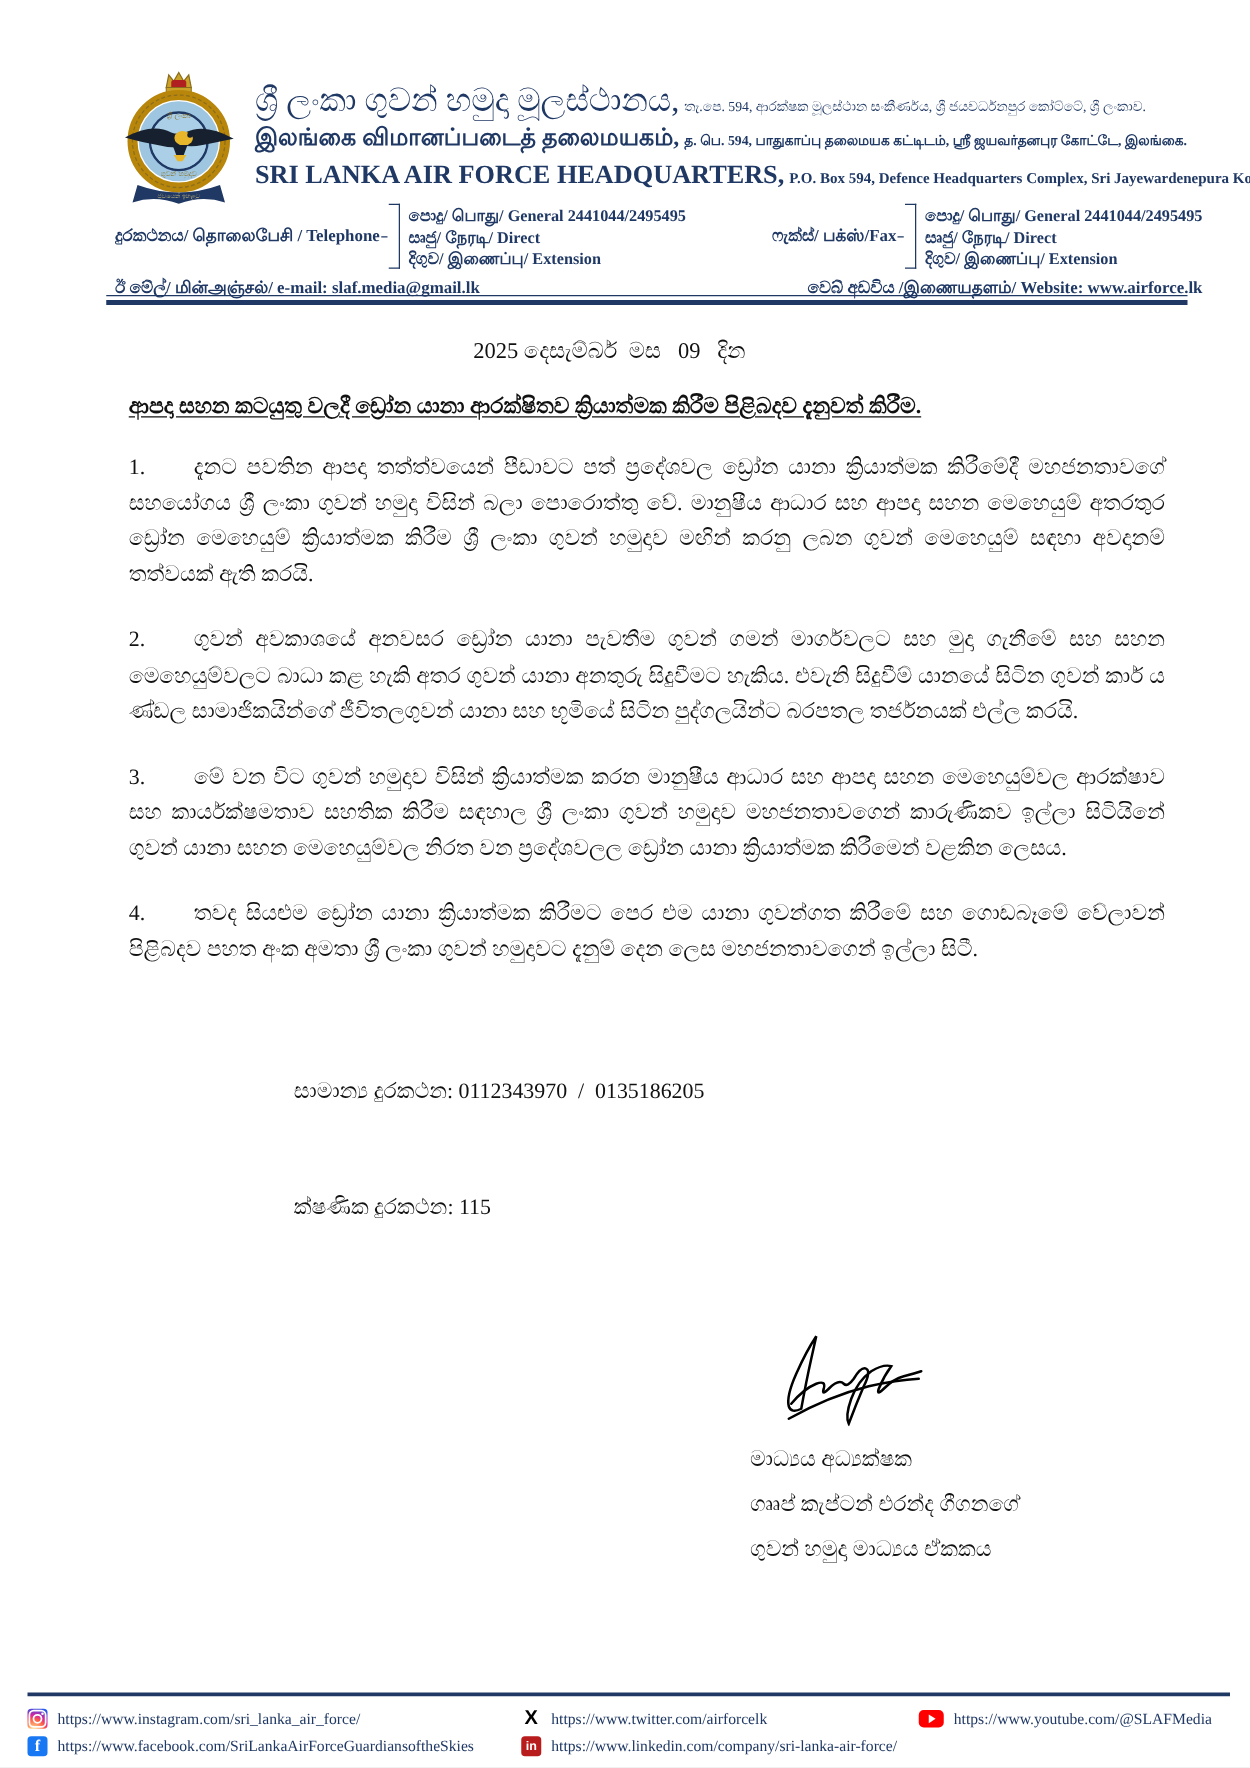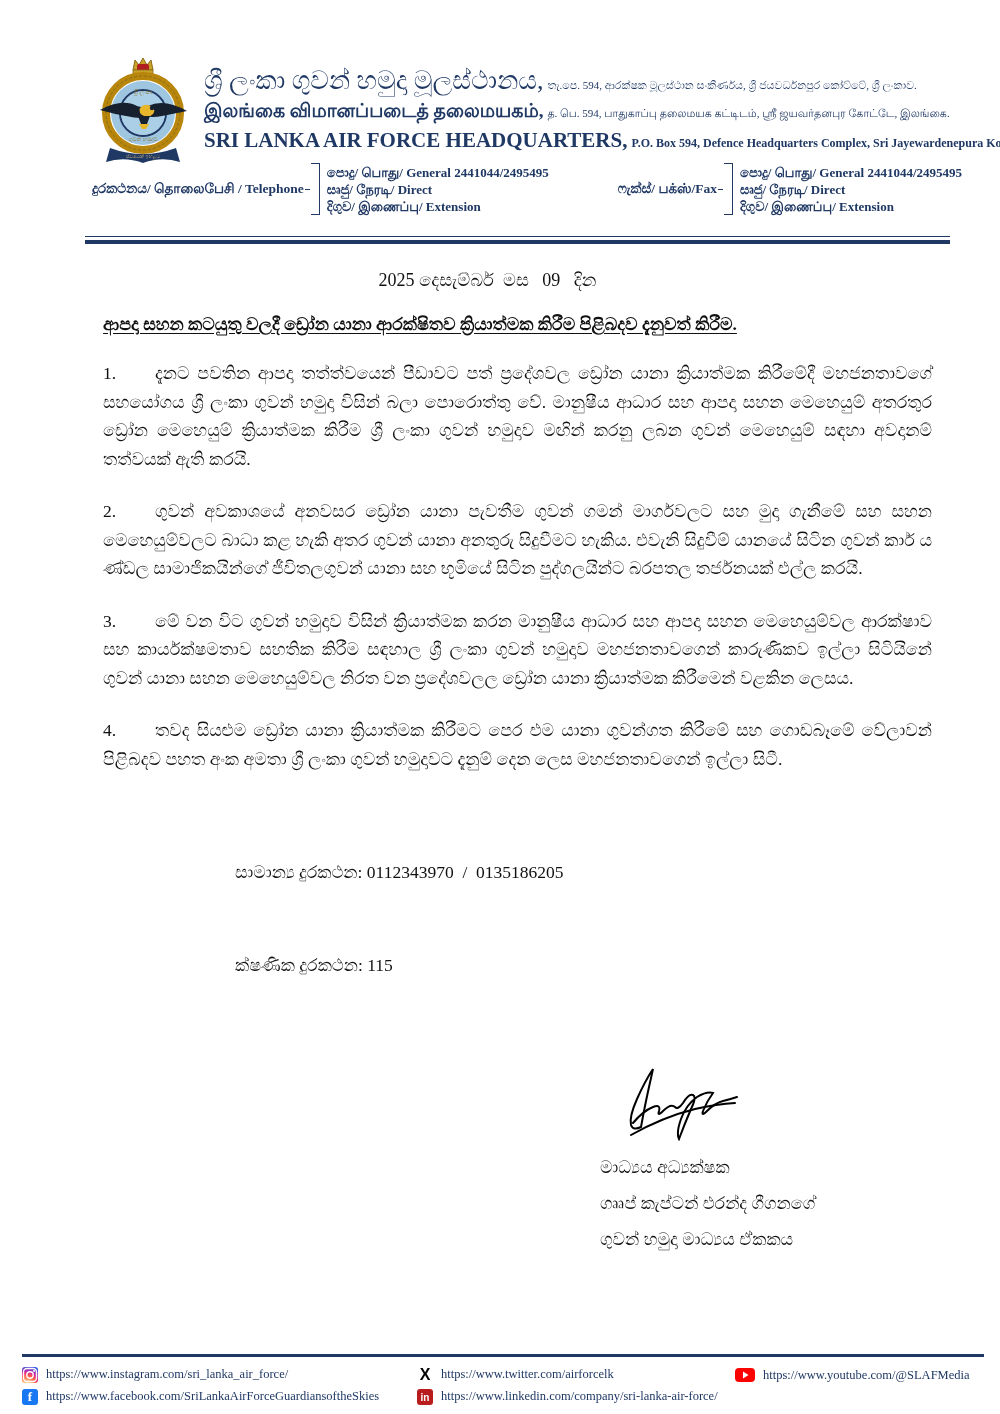--- a/index.html
+++ b/index.html
@@ -9,21 +9,21 @@
     margin:0 auto;
   }
   
   .letterhead{position:absolute;top:56px;left:92px;right:53px;display:flex;gap:10px;}
   .crest{width:102px;height:114px;flex:0 0 auto;}
   .lh-text{flex:1;padding-top:10px;}
   .lh-line{color:#1f3864;white-space:nowrap;}
   .lh-si .main{font-size:26px;}
   .lh-si .addr{font-size:11px;}
   .lh-ta .main{font-size:19px;font-weight:600;}
-  .lh-ta .addr{font-size:11px;font-weight:400;}
+  .lh-ta .addr{font-size:11px;font-weight:700;}
   .lh-en .main{font-size:21px;font-weight:600;}
   .lh-en .addr{font-size:12px;font-weight:600;}
   .lh-line{margin-bottom:4px;}
   
   .contact{position:absolute;top:163px;left:92px;right:38px;color:#1f3864;}
   .contact-row{display:flex;justify-content:space-between;}
   .tel-group{display:flex;align-items:center;gap:7px;}
   .tel-label{font-size:13.5px;font-weight:600;}
   .bracket{position:relative;width:8px;height:50px;border:1.4px solid #1f3864;border-left:none;}
   .bracket::before{content:"";position:absolute;left:-6px;top:50%;width:5px;border-top:1.4px solid #1f3864;}
@@ -38,21 +38,21 @@
   .subject{margin-top:23px;font-weight:bold;text-decoration:underline;text-underline-offset:3px;}
   .para{margin-top:24px;text-align:justify;line-height:28.5px;}
   .para .pnum{display:inline-block;width:52px;}
   .phones{margin-top:22px;margin-left:132px;line-height:31px;white-space:pre;}
   .sig-wrap{margin-top:10px;margin-left:520px;height:90px;}
   .signoff{margin-left:497px;margin-top:6px;line-height:36px;}
   
   .footer{position:absolute;left:22px;right:16px;bottom:6px;}
   .footer-rule{border-top:3px solid #1f3864;margin-bottom:7px;}
   .footer-row{display:flex;align-items:center;height:22px;}
-  .fcell{display:flex;gap:8px;}
+  .fcell{display:flex;align-items:center;gap:8px;}
   .fcell.c1{width:395px;}
   .fcell.c2{width:318px;}
   .flink{font-size:12.5px;color:#1f3864;text-decoration:none;}
   .sicon{width:16px;height:16px;flex:0 0 auto;display:flex;align-items:center;justify-content:center;border-radius:3px;}
   .icon-ig{background:radial-gradient(circle at 30% 110%, #fdf497 0%, #fd5949 45%, #d6249f 60%, #285AEB 90%);}
   .icon-fb{background:#1877f2;color:#fff;font-size:13px;font-weight:bold;font-family:"Liberation Serif",serif;}
   .icon-x{background:transparent;color:#000;font-size:16px;font-weight:bold;font-family:"Liberation Sans",sans-serif;}
   .icon-in{background:#b91c1c;color:#fff;font-size:10px;font-weight:bold;font-family:"Liberation Sans",sans-serif;}
   .icon-yt{background:#ff0000;width:20px;height:14px;border-radius:4px;}
   .icon-yt svg{display:block;}
@@ -118,20 +118,24 @@
       <div class="tel-group">
         <span class="tel-label">ෆැක්ස්/ பக்ஸ்/Fax</span>
         <span class="bracket"></span>
         <span class="tel-lines">
           <div>පොදු/ பொது/ General 2441044/2495495</div>
           <div>සෘජු/  நேரடி/ Direct</div>
           <div>දිගුව/ இணைப்பு/ Extension</div>
         </span>
       </div>
     </div>
+    <div class="contact-row2">
+      <span>ඊ මේල්/ மின்அஞ்சல்/ e-mail: slaf.media@gmail.lk</span>
+      <span>වෙබ් අඩවිය /இணையதளம்/ Website: www.airforce.lk</span>
+    </div>
   </div>
 
   <div class="rule-thin"></div>
   <div class="rule-thick"></div>
 
   <div class="content">
     <div class="date-line">2025 දෙසැම්බර්  මස   09   දින</div>
 
     <div class="subject">ආපදා සහන කටයුතු වලදී ඩ්‍රෝන යානා ආරක්ෂිතව ක්‍රියාත්මක කිරීම පිළිබදව දැනුවත් කිරීම.</div>
 

